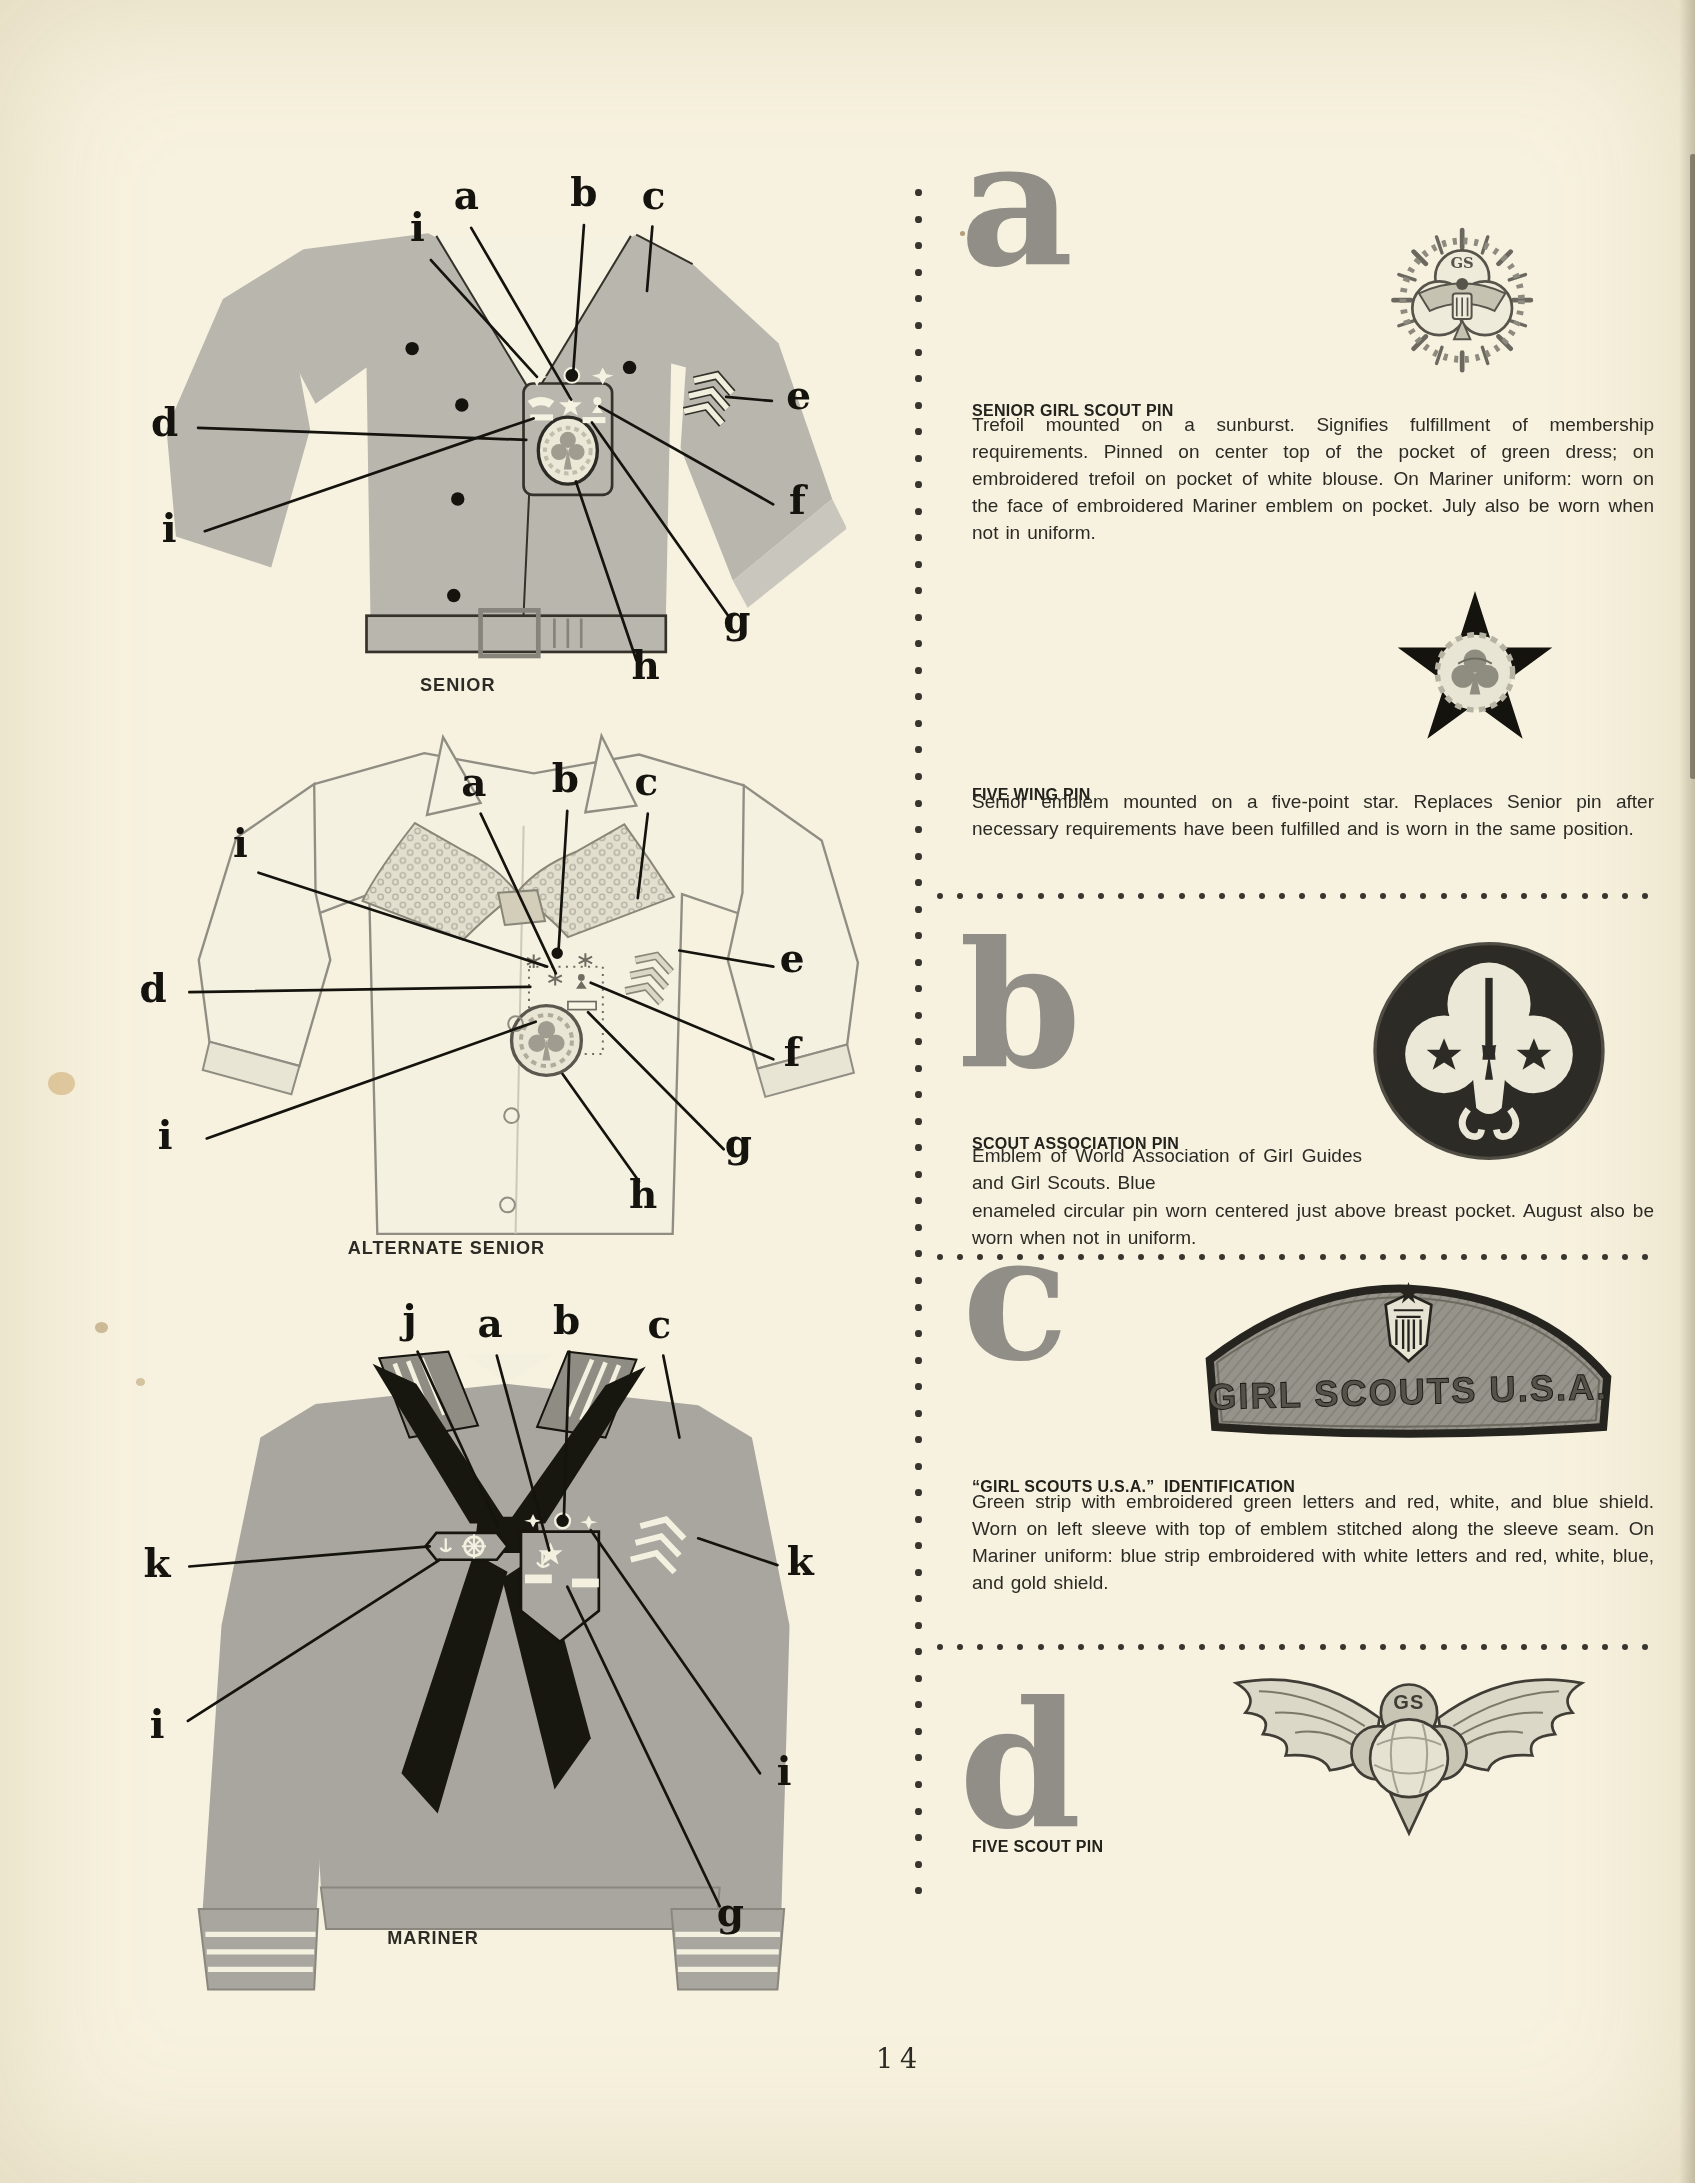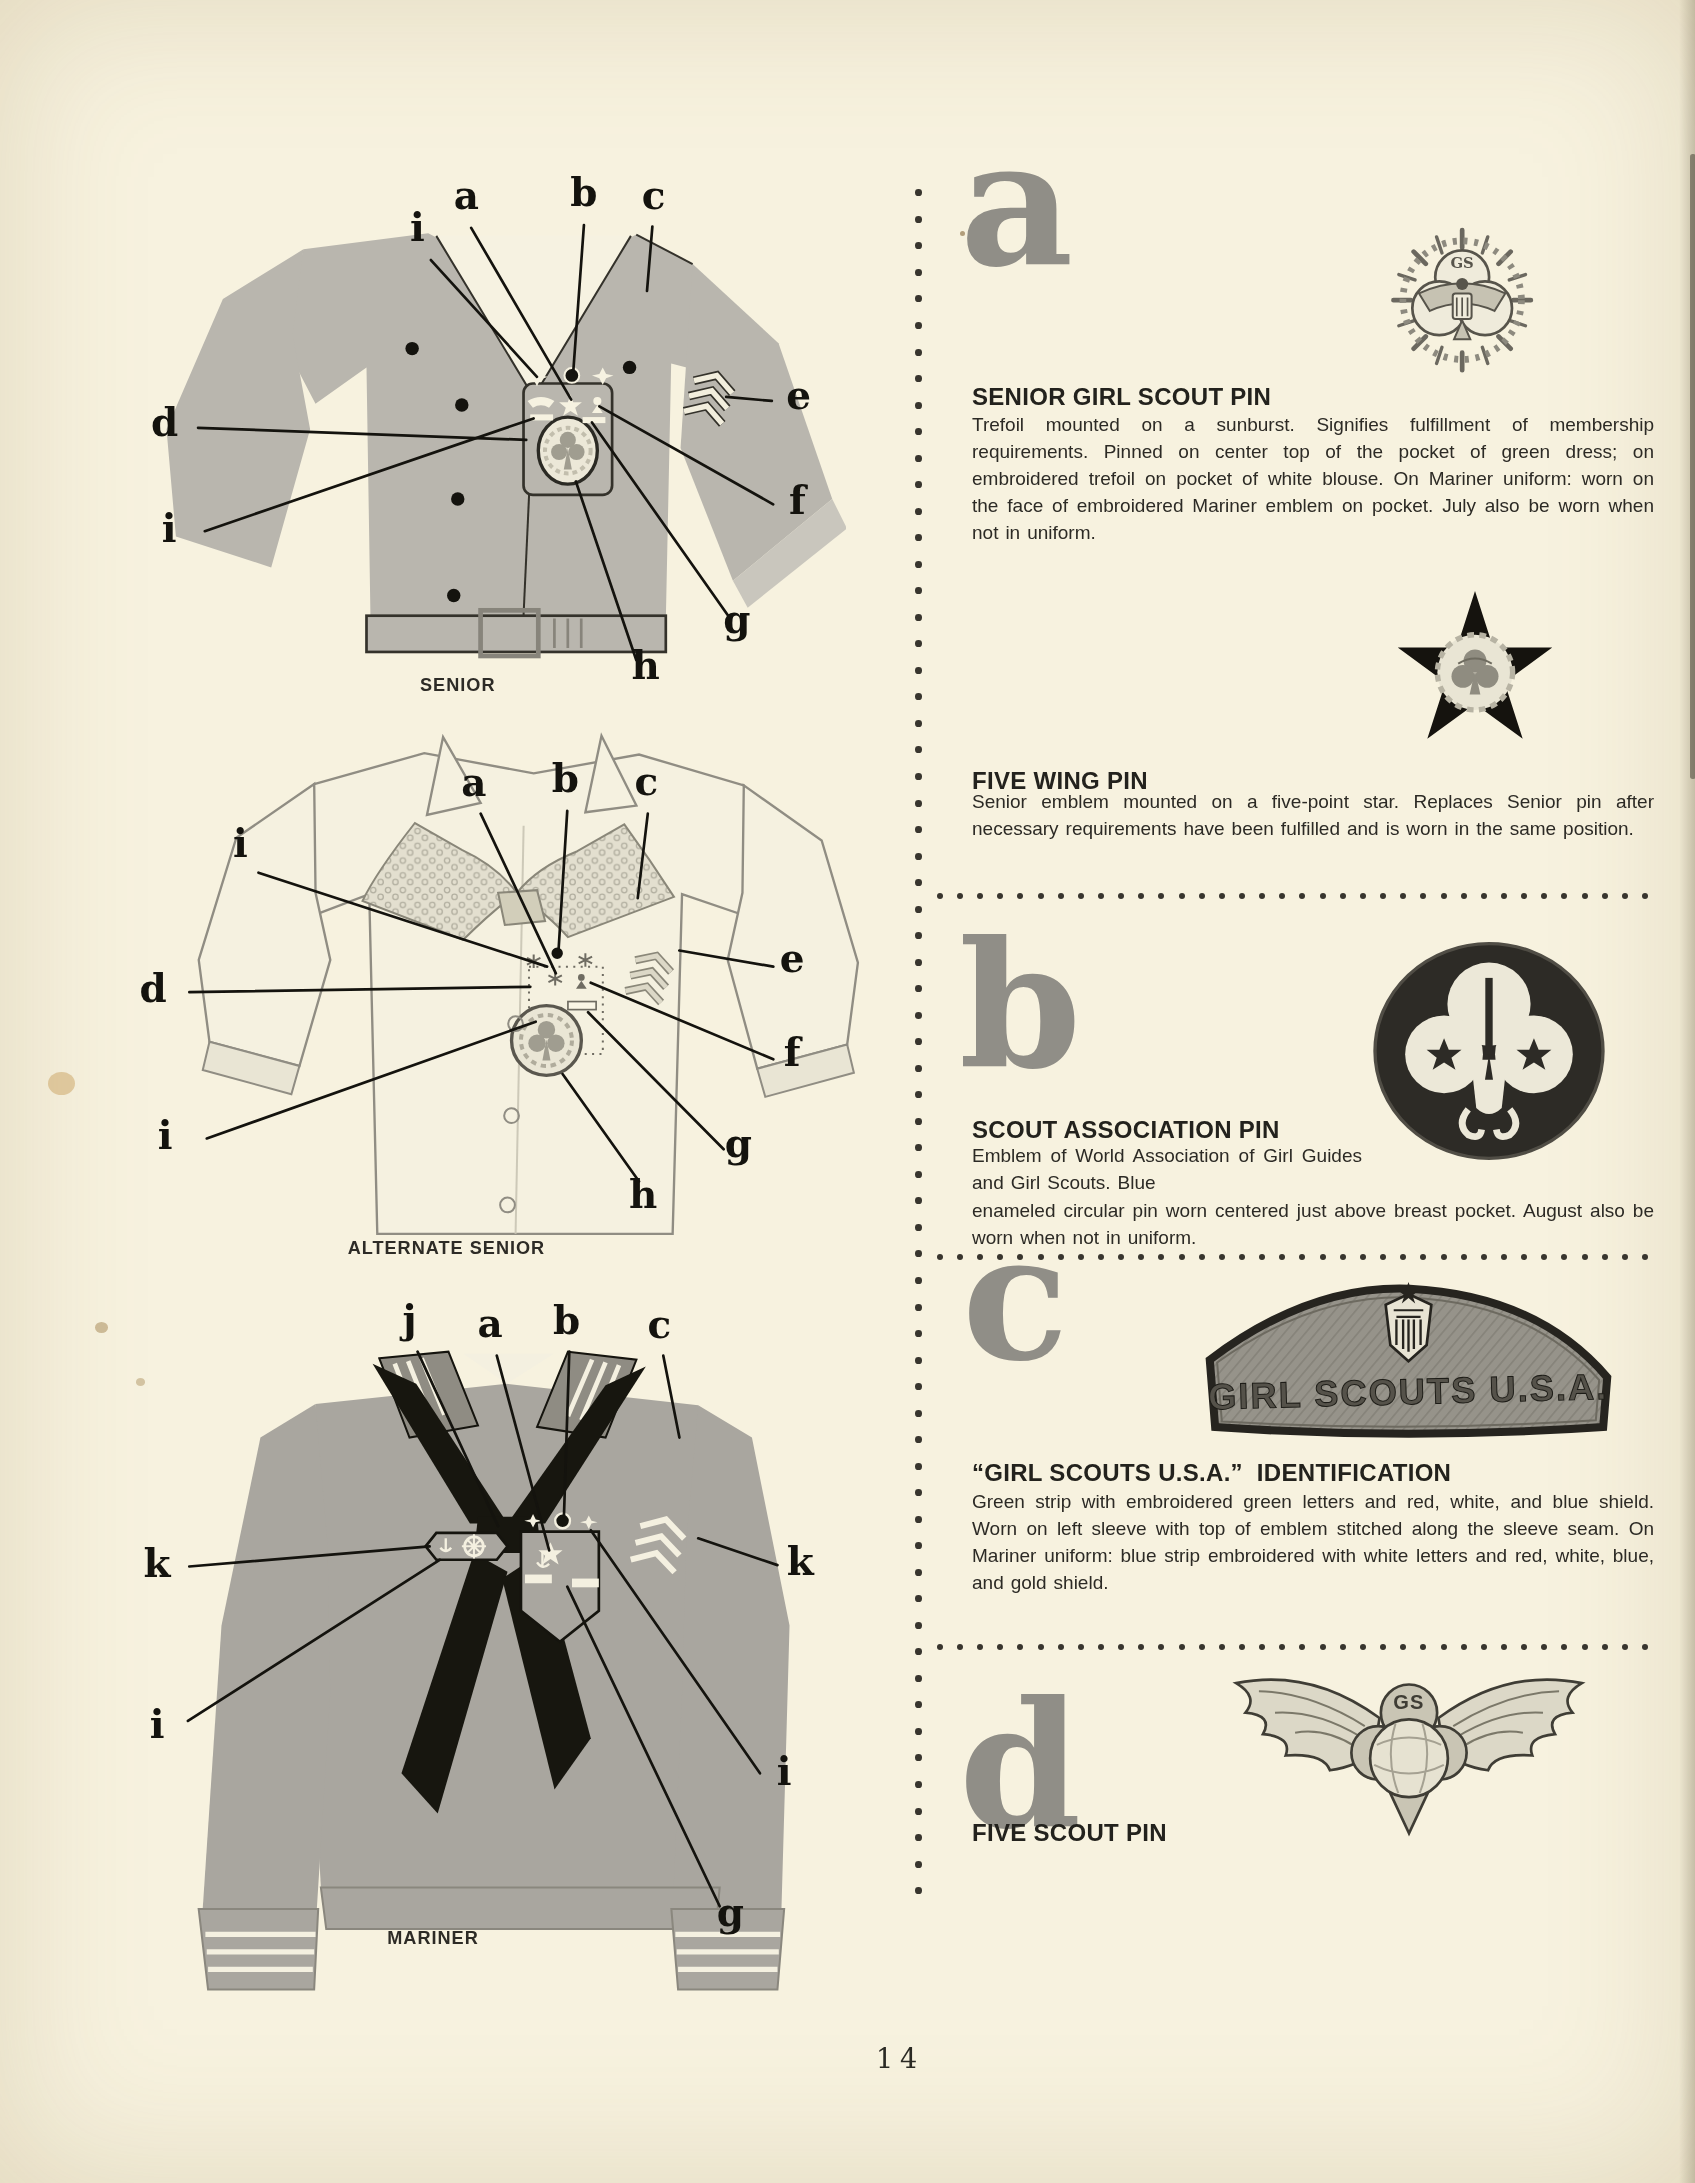--- a/index.html
+++ b/index.html
@@ -8,22 +8,22 @@
     background:#f7f2df;
     box-shadow:inset 0 0 148px rgba(150,125,70,.22);
     font-family:"Liberation Sans", sans-serif;
   }
   .abs{position:absolute;}
   .big-letter{
     position:absolute; font-family:"DejaVu Serif", serif; font-weight:bold;
     font-size:175px; line-height:1; color:#908e87; letter-spacing:0;
   }
   .heading{
-    position:absolute; width:682px; font-weight:bold; font-size:24px;
-    letter-spacing:0.3px; color:#23221d; white-space:pre-wrap;
+    position:absolute; width:682px; font-weight:bold; font-size:16px;
+    letter-spacing:0.3px; color:#23221d; white-space:pre-wrap;margin-top:19px;
   }
   .para{
     position:absolute; width:682px; font-size:19px; line-height:27px;
     text-align:justify; color:#2c2a25; word-spacing:1.7px;
   }
   .para.narrow{width:390px;}
   .dot{position:absolute; background:#38352e; border-radius:50%;}
   .pagenum{
     position:absolute; left:833px; top:2043px; width:134px; text-align:center;
     font-family:"DejaVu Serif", serif; font-size:27px; letter-spacing:6.7px; color:#2b2a24;

